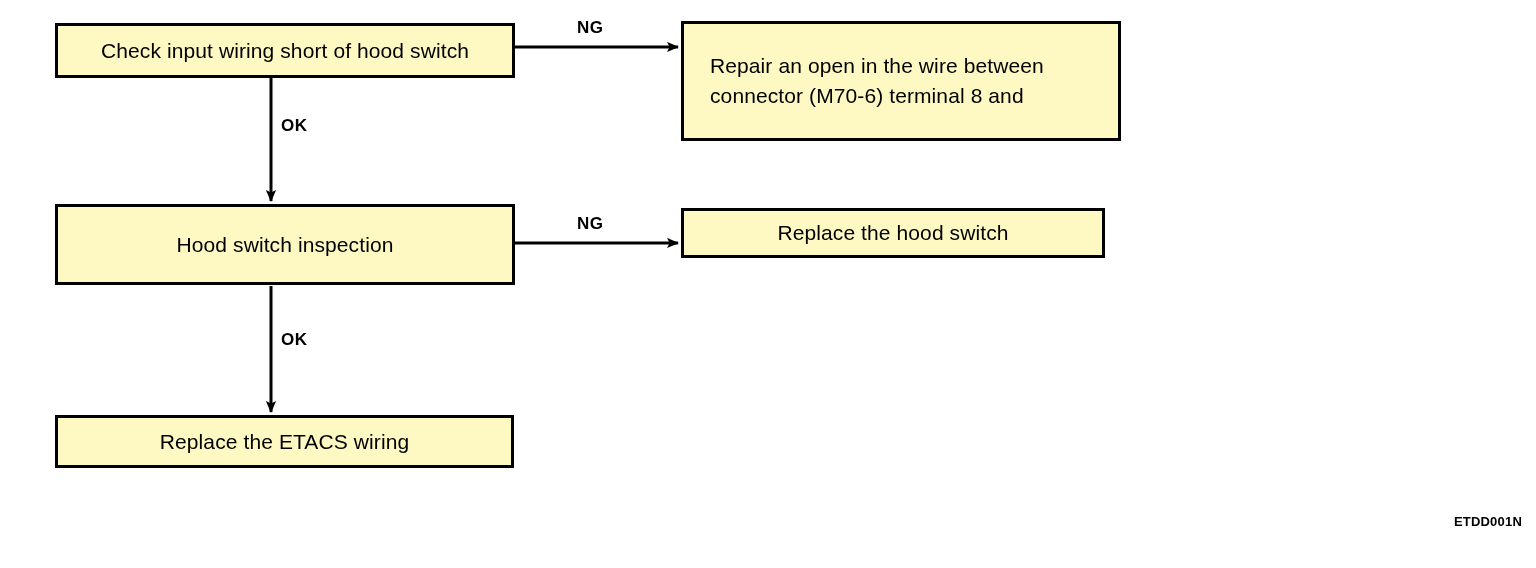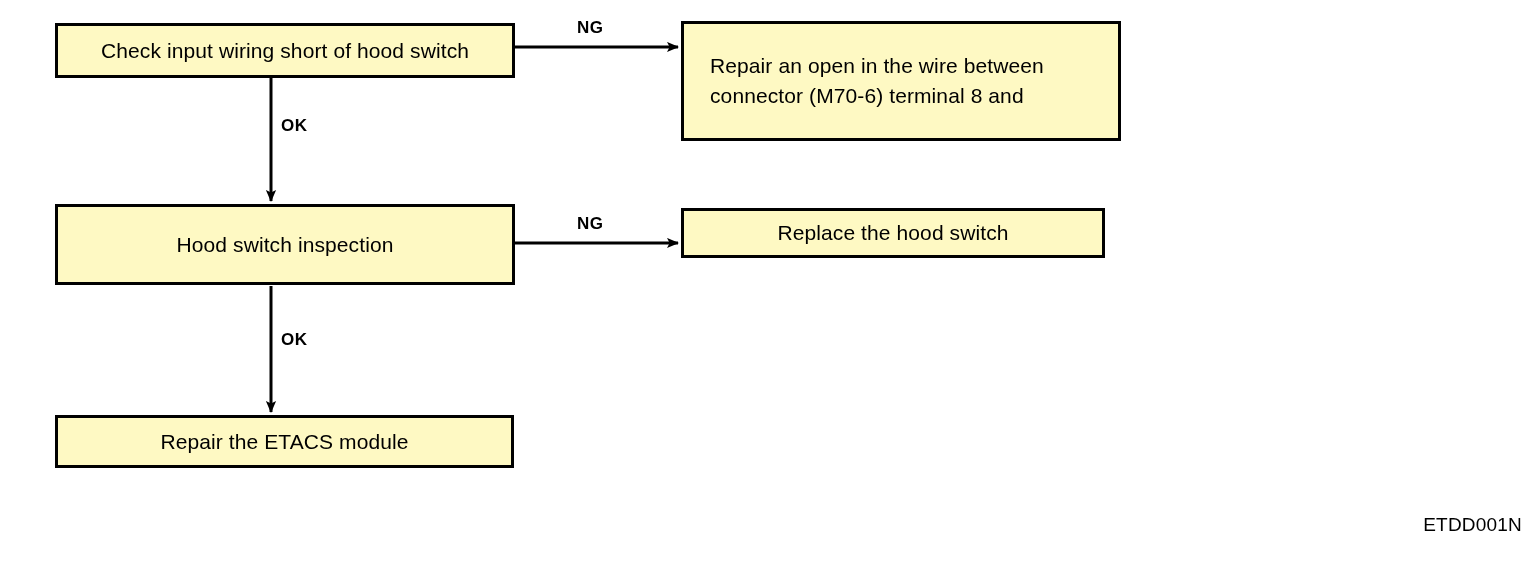--- a/index.html
+++ b/index.html
@@ -72,22 +72,22 @@
   #label-ng-1 { left: 577px; top: 18px; }
   #label-ok-1 { left: 281px; top: 116px; }
   #label-ng-2 { left: 577px; top: 214px; }
   #label-ok-2 { left: 281px; top: 330px; }
 
   
   #figure-code {
     position: absolute;
     right: 14px;
     top: 514px;
-    font-size: 19px;
-    font-weight: normal;
+    font-size: 13px;
+    font-weight: bold;
     letter-spacing: 0.2px;
     color: #000000;
   }
 </style>
 </head>
 <body>
 
 <div id="flowchart">
 
   <svg id="connectors" viewBox="0 0 1536 568" width="1536" height="568" aria-hidden="true">
@@ -117,21 +117,21 @@
 
   <div class="node center" id="node-hood-switch-inspect">
     <span class="line">Hood switch inspection</span>
   </div>
 
   <div class="node center" id="node-replace-hood-switch">
     <span class="line">Replace the hood switch</span>
   </div>
 
   <div class="node center" id="node-replace-etacs">
-    <span class="line">Repair the ETACS module</span>
+    <span class="line">Replace the ETACS wiring</span>
   </div>
 
   <span class="edge-label" id="label-ng-1">NG</span>
   <span class="edge-label" id="label-ok-1">OK</span>
   <span class="edge-label" id="label-ng-2">NG</span>
   <span class="edge-label" id="label-ok-2">OK</span>
 
   <span id="figure-code">ETDD001N</span>
 
 </div>

